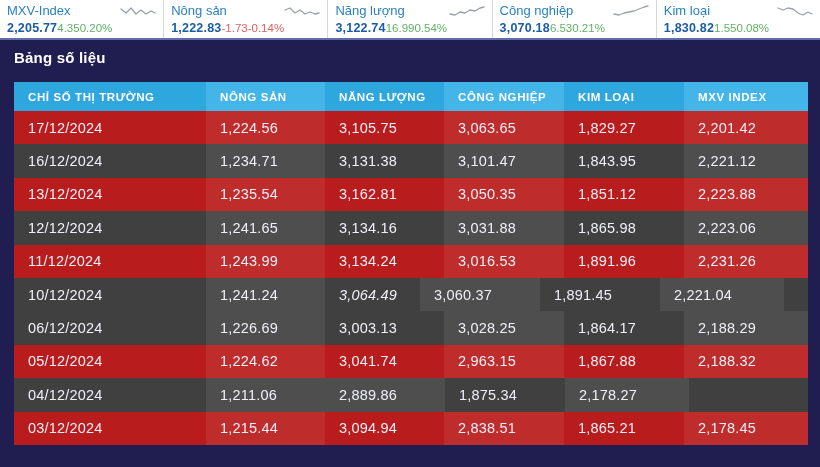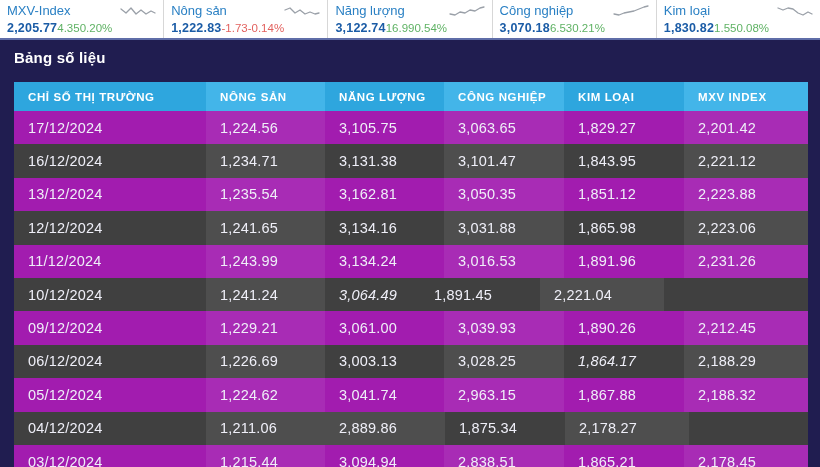--- a/index.html
+++ b/index.html
@@ -28,21 +28,21 @@
     letter-spacing:.2px; margin-bottom:16px; }
 
   
   .table { width:794px; }
   .thead { display:flex; height:29px; }
   .th { display:flex; align-items:center; padding-left:14px; color:#ffffff;
     font-weight:bold; font-size:11.5px; letter-spacing:.6px; white-space:nowrap; }
   .th.c-odd  { background:#2EA6DE; }
   .th.c-even { background:#43B5E9; }
   .tr { display:flex; height:33.4px; }
-  .tr.dark  { background:#a21caf; }
+  .tr.dark  { background:#b91c1c; }
   .tr.light { background:#404040; }
   .td { height:100%; display:flex; align-items:center; padding-left:14px;
     color:#EFEFF8; font-size:14.5px; letter-spacing:.2px; white-space:nowrap; }
   .td.c-even { background:rgba(255,255,255,0.075); }
 </style>
 </head>
 <body>
 
 <div class="ticker" id="ticker-bar">
   <div class="ticker-item dir-up">
@@ -204,50 +204,38 @@
   <div class="td c-even" style="width: 124px;">2,231.26</div>
 </div>
 
   <div class="tr light">
   <div class="td" style="width: 192px;">10/12/2024</div>
 
   <div class="td c-even" style="width: 119px;">1,241.24</div>
 
   <div class="td" style="width: 95px; font-style: italic;">3,064.49</div>
 
+  <div class="td c-even" style="width: 120px;">3,060.37</div>
 
   <div class="td" style="width: 120px;">1,891.45</div>
 
   <div class="td c-even" style="width: 124px;">2,221.04</div>
 </div>
 
-  <div class="tr dark">
-  <div class="td" style="width: 192px;">09/12/2024</div>
-
-  <div class="td c-even" style="width: 119px;">1,229.21</div>
-
-  <div class="td" style="width: 119px;">3,061.00</div>
-
-  <div class="td c-even" style="width: 120px;">3,039.93</div>
-
-  <div class="td" style="width: 120px;">1,890.26</div>
-
-  <div class="td c-even" style="width: 124px;">2,212.45</div>
-</div>
 
   <div class="tr light">
   <div class="td" style="width: 192px;">06/12/2024</div>
 
   <div class="td c-even" style="width: 119px;">1,226.69</div>
 
   <div class="td" style="width: 119px;">3,003.13</div>
 
   <div class="td c-even" style="width: 120px;">3,028.25</div>
 
-  <div class="td" style="width: 120px; font-style: italic;">1,864.17</div>
+  <div class="td" style="width: 120px;">1,864.17</div>
 
   <div class="td c-even" style="width: 124px;">2,188.29</div>
 </div>
 
   <div class="tr dark">
   <div class="td" style="width: 192px;">05/12/2024</div>
 
   <div class="td c-even" style="width: 119px;">1,224.62</div>
 
   <div class="td" style="width: 119px;">3,041.74</div>

